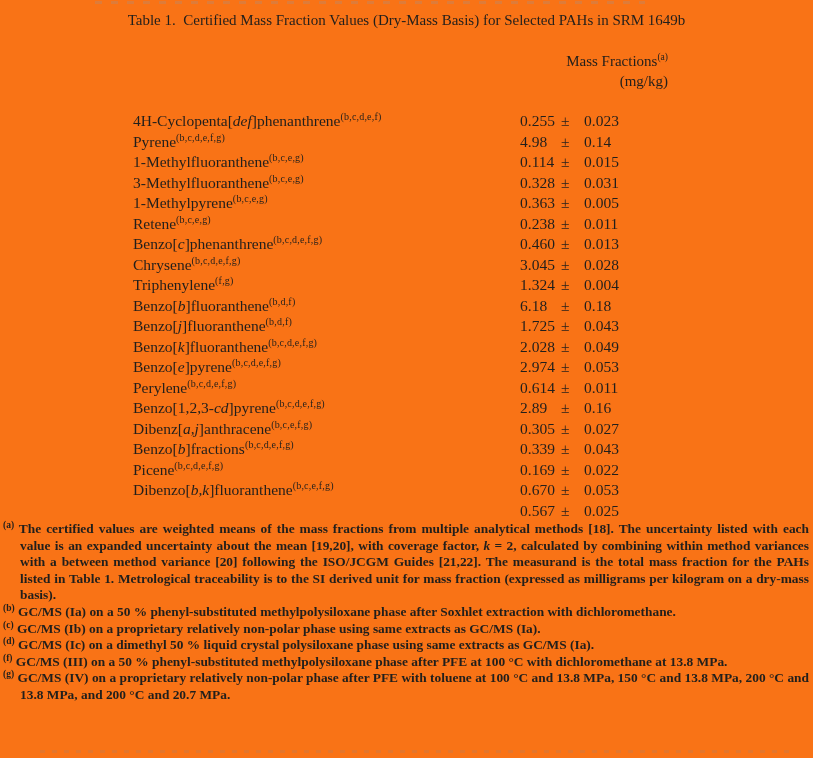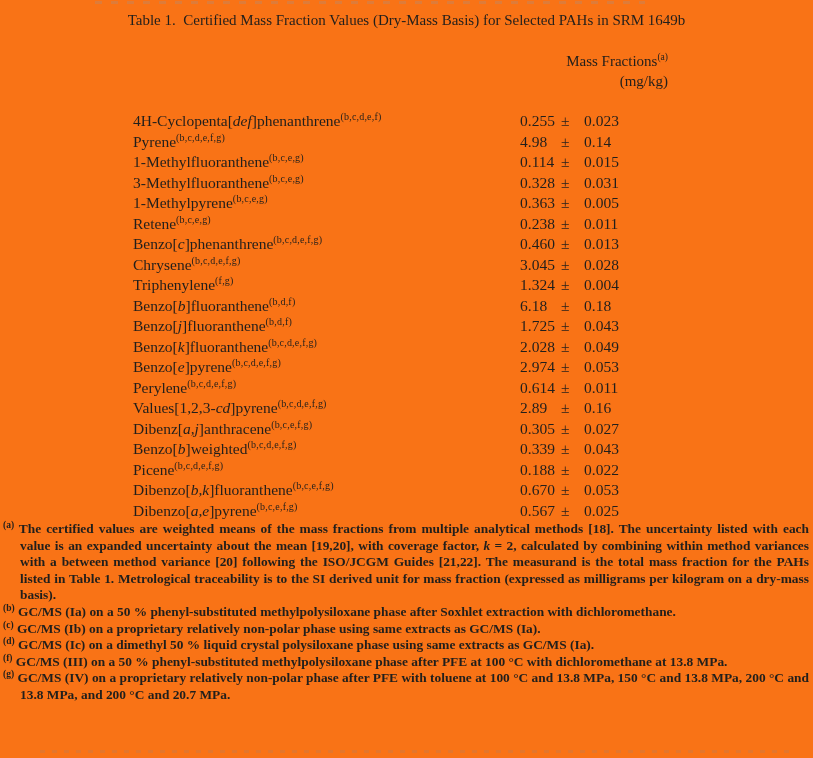--- a/index.html
+++ b/index.html
@@ -136,51 +136,50 @@
         <span class="pm">±</span>
         <span class="unc">0.053</span>
       </div>
       <div class="row">
         <span class="cname"><span>Perylene</span><sup class="csup">(b,c,d,e,f,g)</sup></span>
         <span class="val">0.614</span>
         <span class="pm">±</span>
         <span class="unc">0.011</span>
       </div>
       <div class="row">
-        <span class="cname"><span>Values[1,2,3-</span><i>cd</i><span>]pyrene</span><sup class="csup">(b,c,d,e,f,g)</sup></span>
+        <span class="cname"><span>Benzo[1,2,3-</span><i>cd</i><span>]pyrene</span><sup class="csup">(b,c,d,e,f,g)</sup></span>
         <span class="val">2.89</span>
         <span class="pm">±</span>
         <span class="unc">0.16</span>
       </div>
       <div class="row">
         <span class="cname"><span>Dibenz[</span><i>a,j</i><span>]anthracene</span><sup class="csup">(b,c,e,f,g)</sup></span>
         <span class="val">0.305</span>
         <span class="pm">±</span>
         <span class="unc">0.027</span>
       </div>
       <div class="row">
-        <span class="cname"><span>Benzo[</span><i>b</i><span>]weighted</span><sup class="csup">(b,c,d,e,f,g)</sup></span>
+        <span class="cname"><span>Benzo[</span><i>b</i><span>]fractions</span><sup class="csup">(b,c,d,e,f,g)</sup></span>
         <span class="val">0.339</span>
         <span class="pm">±</span>
         <span class="unc">0.043</span>
       </div>
       <div class="row">
         <span class="cname"><span>Picene</span><sup class="csup">(b,c,d,e,f,g)</sup></span>
-        <span class="val">0.188</span>
+        <span class="val">0.169</span>
         <span class="pm">±</span>
         <span class="unc">0.022</span>
       </div>
       <div class="row">
         <span class="cname"><span>Dibenzo[</span><i>b,k</i><span>]fluoranthene</span><sup class="csup">(b,c,e,f,g)</sup></span>
         <span class="val">0.670</span>
         <span class="pm">±</span>
         <span class="unc">0.053</span>
       </div>
       <div class="row">
-        <span class="cname"><span>Dibenzo[</span><i>a,e</i><span>]pyrene</span><sup class="csup">(b,c,e,f,g)</sup></span>
         <span class="val">0.567</span>
         <span class="pm">±</span>
         <span class="unc">0.025</span>
       </div>
     </div>
 
   <div class="footnotes" id="footnotes">
       <div class="fn"><sup class="fnm">(a)</sup> <span>The certified values are weighted means of the mass fractions from multiple analytical methods [18].  The uncertainty listed with each value is an expanded uncertainty about the mean [19,20], with coverage factor, </span><i>k</i><span> = 2, calculated by combining within method variances with a between method variance [20] following the ISO/JCGM Guides [21,22].  The measurand is the total mass fraction for the PAHs listed in Table 1.  Metrological traceability is to the SI derived unit for mass fraction (expressed as milligrams per kilogram on a dry-mass basis).</span></div>
       <div class="fn"><sup class="fnm">(b)</sup> <span>GC/MS (Ia) on a 50 % phenyl-substituted methylpolysiloxane phase after Soxhlet extraction with dichloromethane.</span></div>
       <div class="fn"><sup class="fnm">(c)</sup> <span>GC/MS (Ib) on a proprietary relatively non-polar phase using same extracts as GC/MS (Ia).</span></div>

